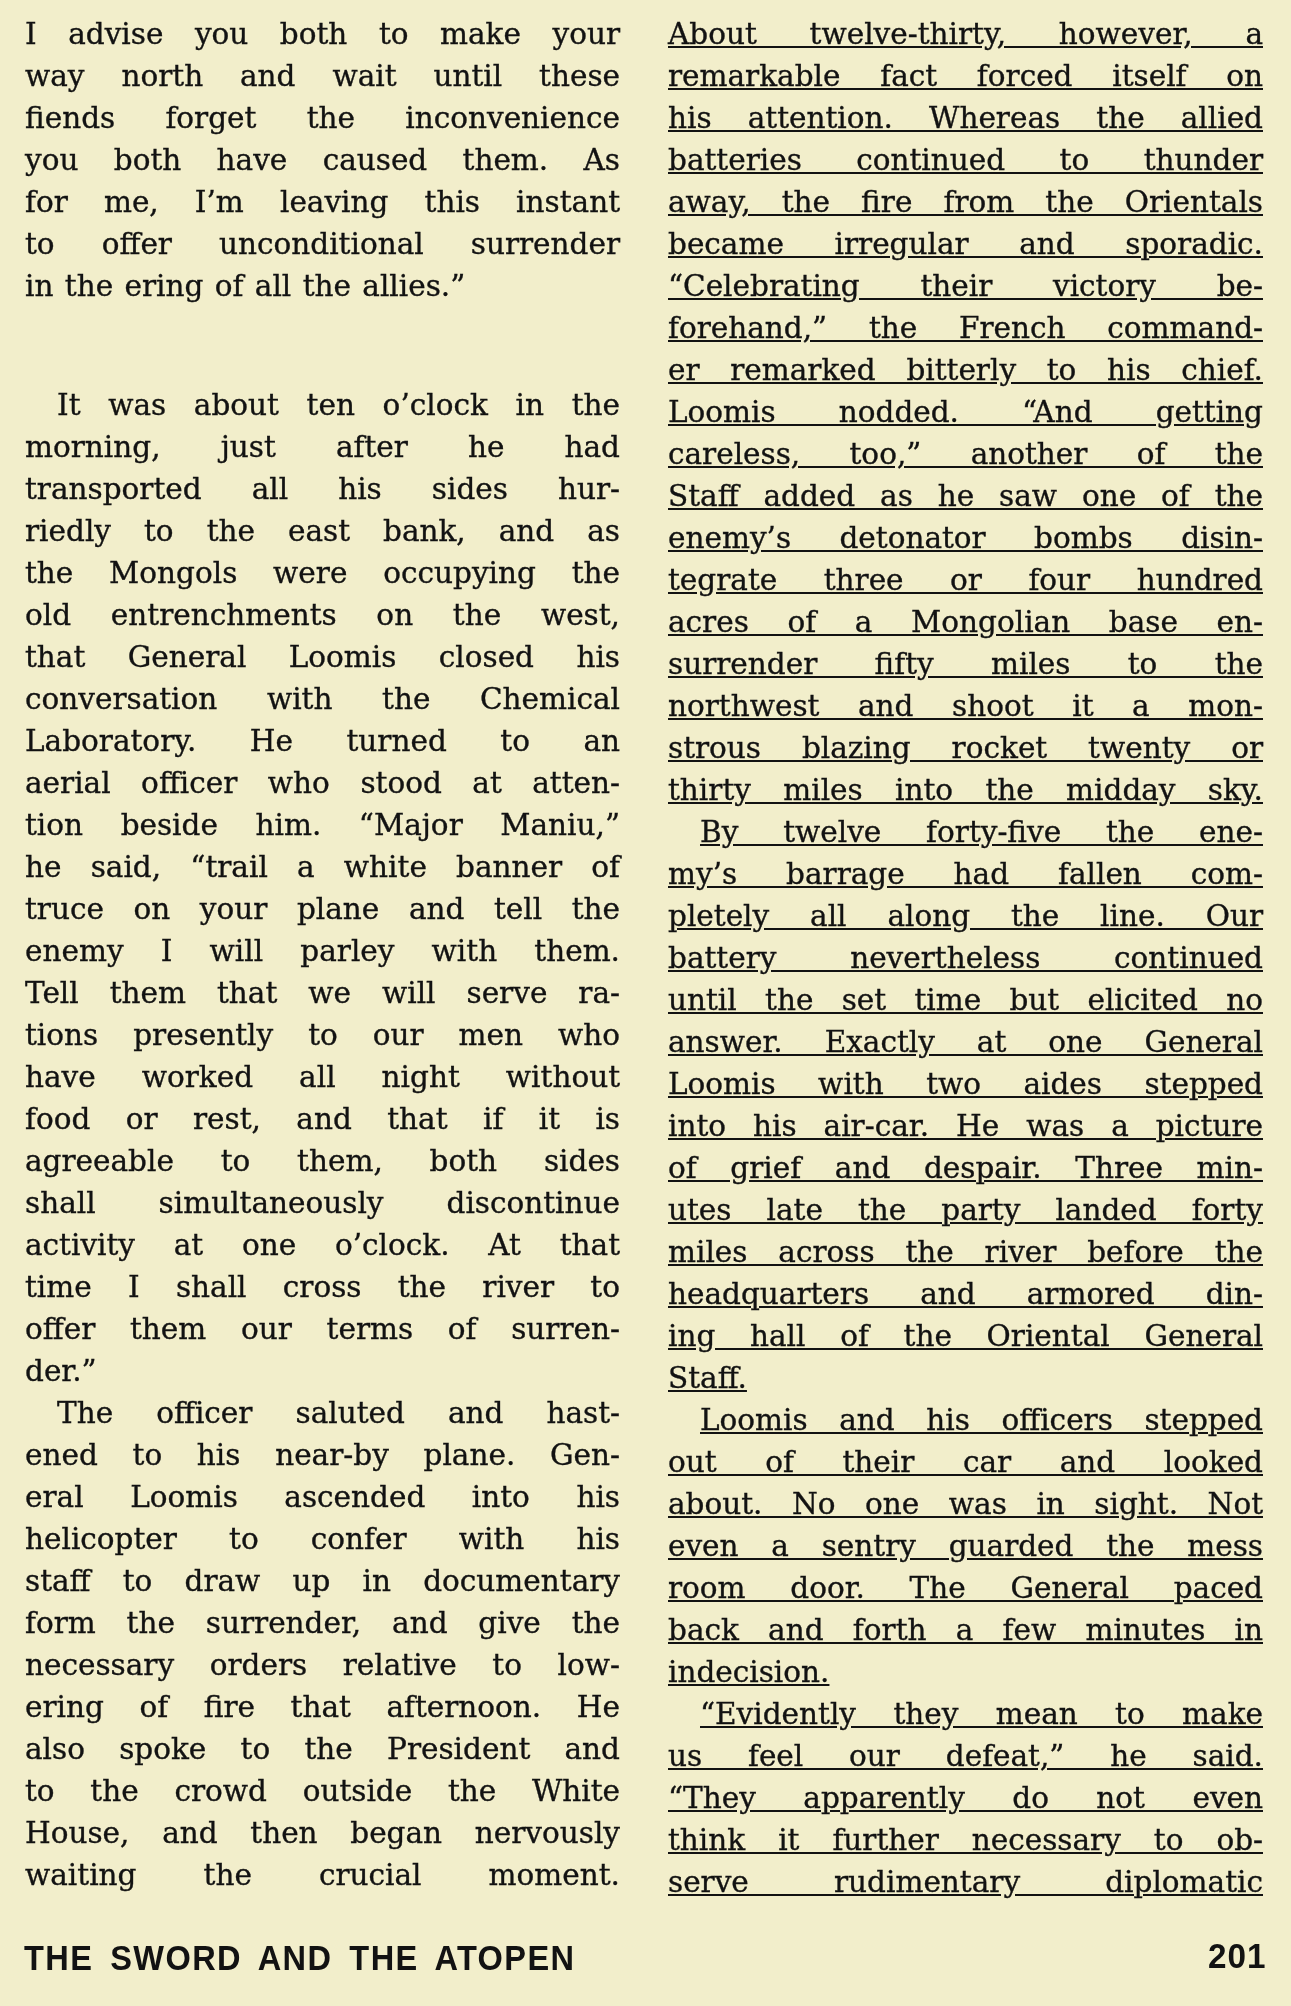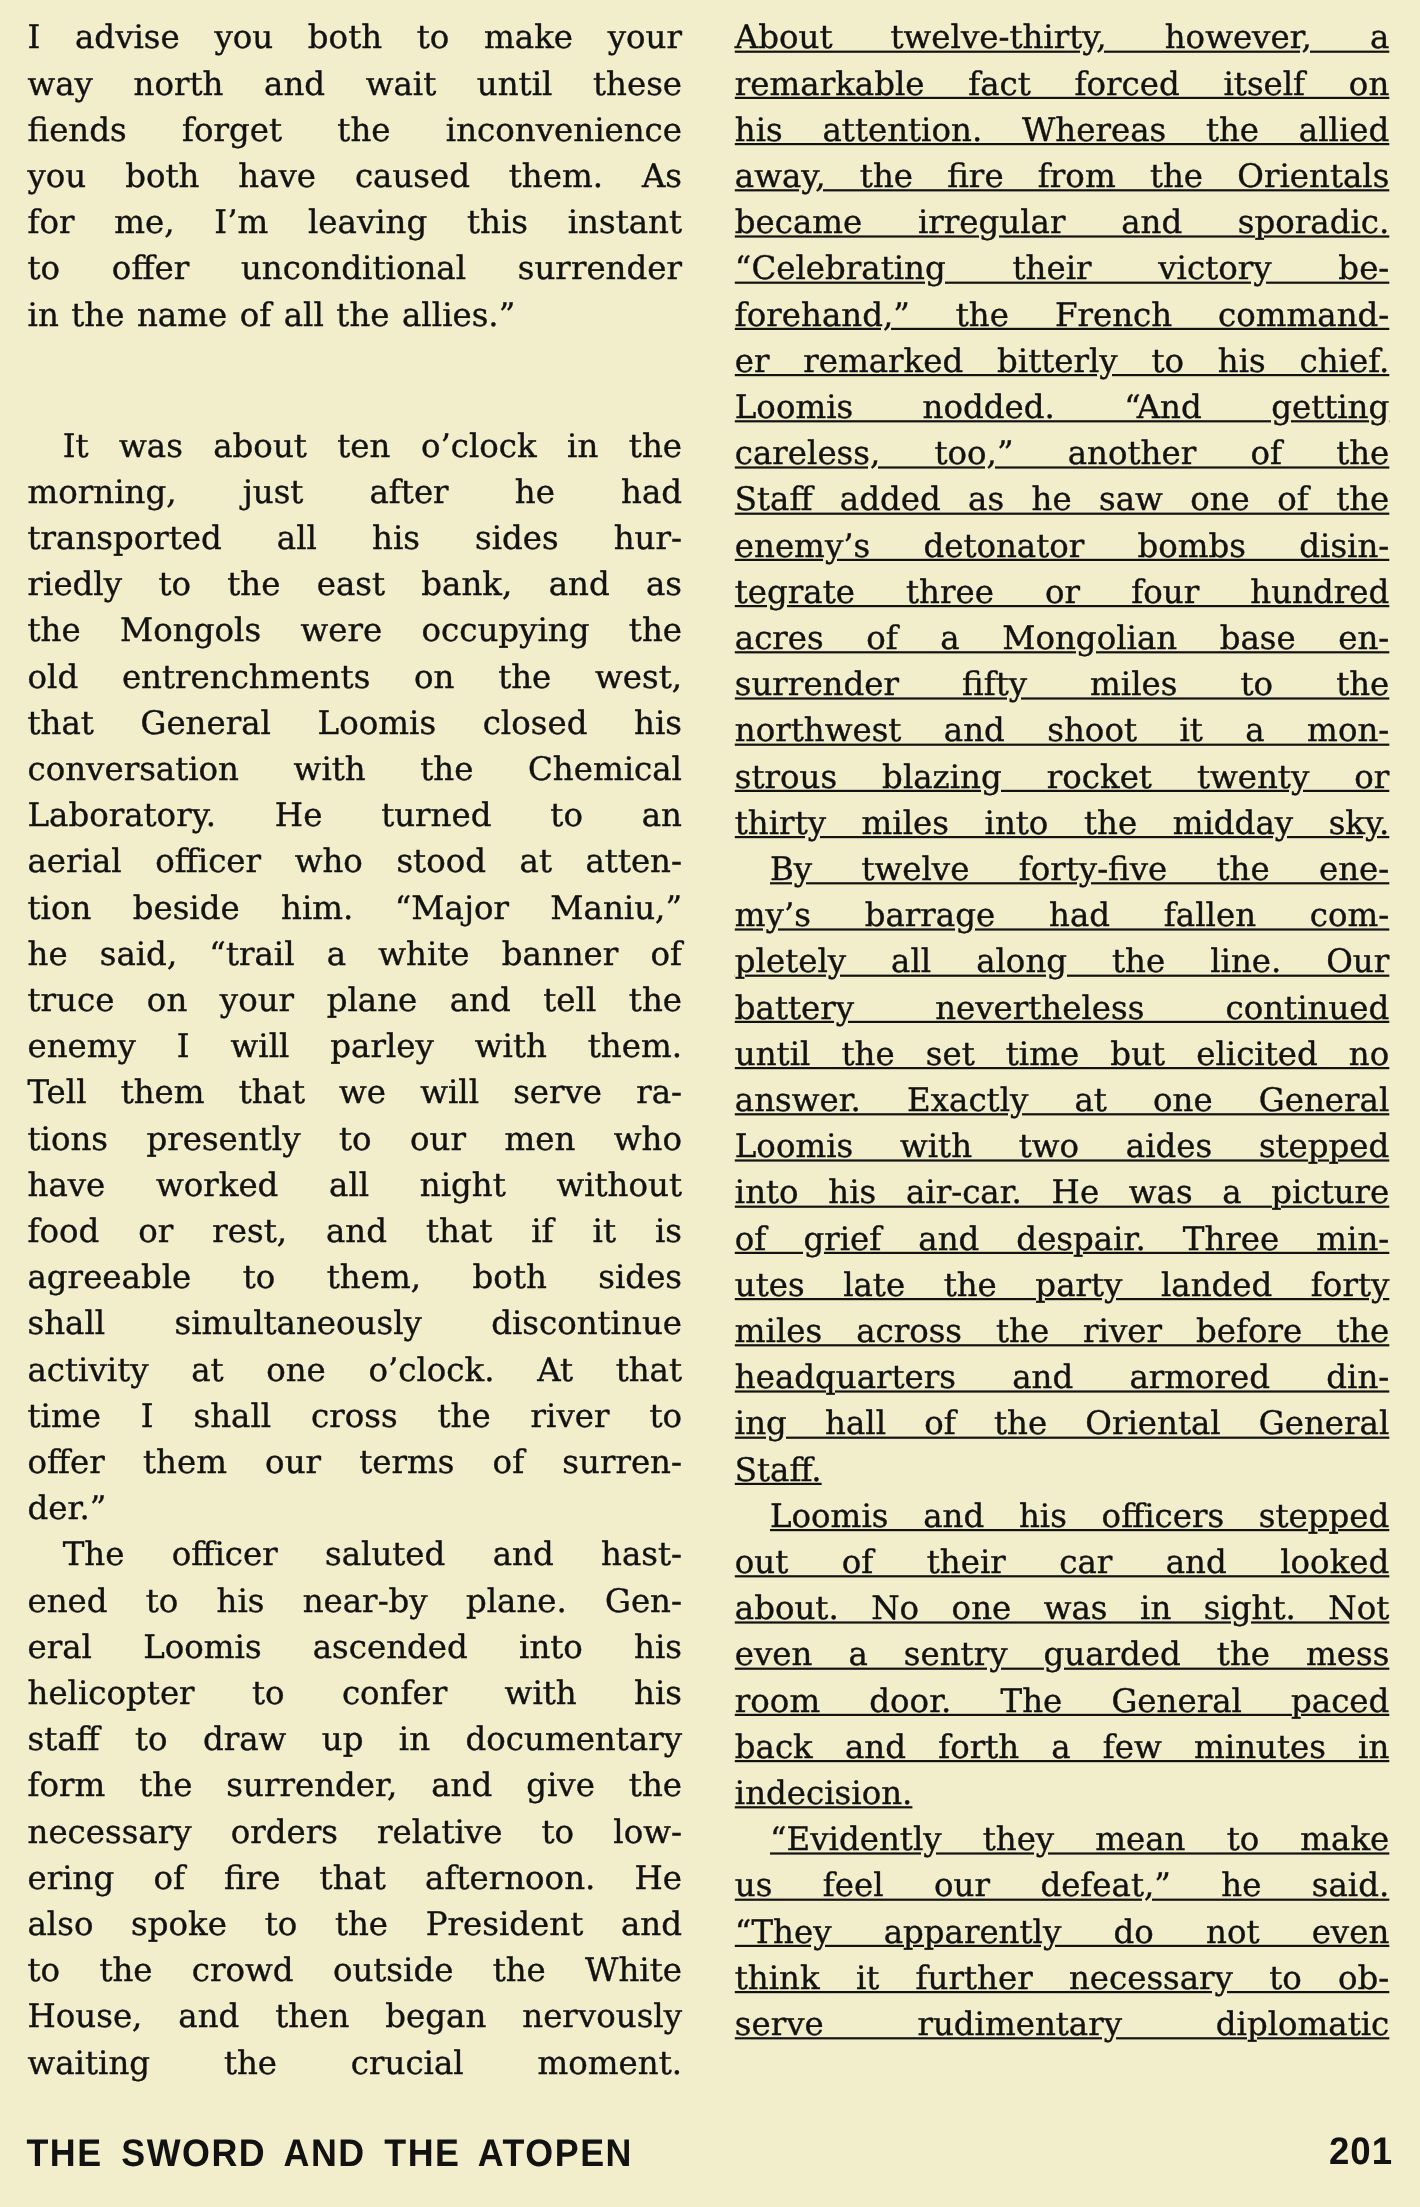--- a/index.html
+++ b/index.html
@@ -60,21 +60,21 @@
 
 <div class="page">
   <div class="col" id="col-left">
       <div class="para">
         <div class="line">I advise you both to make your</div>
         <div class="line">way north and wait until these</div>
         <div class="line">fiends forget the inconvenience</div>
         <div class="line">you both have caused them. As</div>
         <div class="line">for me, I’m leaving this instant</div>
         <div class="line">to offer unconditional surrender</div>
-        <div class="line natural">in the name of all the allies.”</div>
+        <div class="line natural">in the ering of all the allies.”</div>
       </div>
       <div class="para gap">
         <div class="line indent">It was about ten o’clock in the</div>
         <div class="line">morning, just after he had</div>
         <div class="line">transported all his sides hur-</div>
         <div class="line">riedly to the east bank, and as</div>
         <div class="line">the Mongols were occupying the</div>
         <div class="line">old entrenchments on the west,</div>
         <div class="line">that General Loomis closed his</div>
         <div class="line">conversation with the Chemical</div>
@@ -108,20 +108,21 @@
         <div class="line">to the crowd outside the White</div>
         <div class="line">House, and then began nervously</div>
         <div class="line">waiting the crucial moment.</div>
       </div>
     </div>
   <div class="col" id="col-right">
       <div class="para">
         <div class="line">About twelve-thirty, however, a</div>
         <div class="line">remarkable fact forced itself on</div>
         <div class="line">his attention. Whereas the allied</div>
+        <div class="line">batteries continued to thunder</div>
         <div class="line">away, the fire from the Orientals</div>
         <div class="line">became irregular and sporadic.</div>
         <div class="line">“Celebrating their victory be-</div>
         <div class="line">forehand,” the French command-</div>
         <div class="line">er remarked bitterly to his chief.</div>
         <div class="line">Loomis nodded. “And getting</div>
         <div class="line">careless, too,” another of the</div>
         <div class="line">Staff added as he saw one of the</div>
         <div class="line">enemy’s detonator bombs disin-</div>
         <div class="line">tegrate three or four hundred</div>

